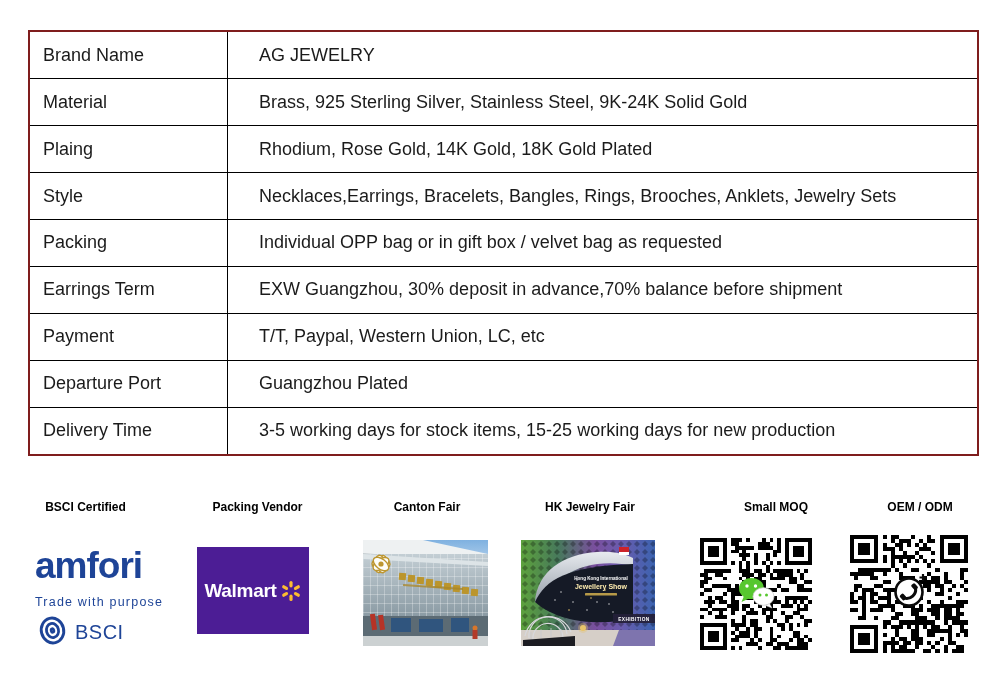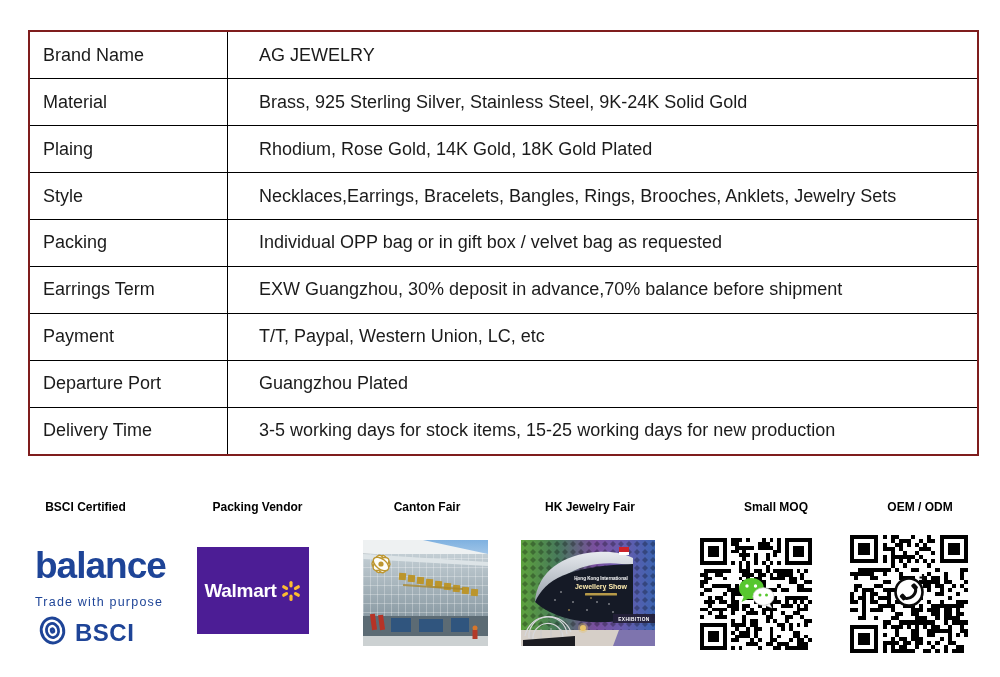--- a/index.html
+++ b/index.html
@@ -16,21 +16,21 @@
 
   
   .badge{position:absolute;top:497px;height:20px;font-size:12px;font-weight:bold;
          color:#000;text-align:center;line-height:20px;}
 
   
   .amfori{position:absolute;left:35px;top:549px;width:135px;height:102px;}
   .amfori .word{font-size:37px;font-weight:bold;letter-spacing:-1px;line-height:34px;}
   .amfori .tag{font-size:12.5px;letter-spacing:1.2px;margin-top:12px;}
   .amfori .row{display:flex;align-items:center;gap:7px;margin-top:5px;margin-left:2px;}
-  .amfori .bsci{font-size:24px;font-weight:bold;letter-spacing:.5px;}
+  .amfori .bsci{font-size:20px;font-weight:normal;letter-spacing:.5px;}
 
   .walmart{position:absolute;left:197px;top:547px;width:112px;height:87px;
            display:flex;align-items:center;justify-content:center;}
   .walmart .wtext{color:#fff;font-size:19px;font-weight:bold;letter-spacing:-.3px;}
 
   .photo{position:absolute;overflow:hidden;}
   .canton{left:363px;top:540px;width:125px;height:106px;}
   .hkfair{left:521px;top:540px;width:134px;height:106px;}
 
   .qr{position:absolute;background:#fff;}
@@ -86,21 +86,21 @@
   </table>
 
   <div class="badge" style="left:28px;width:115px;">BSCI Certified</div>
   <div class="badge" style="left:185px;width:145px;">Packing Vendor</div>
   <div class="badge" style="left:362px;width:130px;">Canton Fair</div>
   <div class="badge" style="left:520px;width:140px;">HK Jewelry Fair</div>
   <div class="badge" style="left:716px;width:120px;">Small MOQ</div>
   <div class="badge" style="left:858px;width:124px;">OEM / ODM</div>
 
   <div class="amfori" style="color:#1e4497;">
-    <div class="word">balance</div>
+    <div class="word">amfori</div>
     <div class="tag">Trade with purpose</div>
     <div class="row">
       <span>
         <svg width="31" height="33" viewBox="0 0 36 38">
           <g fill="none" stroke="#1e4497" transform="rotate(-14 18 19)">
             <ellipse cx="18" cy="19" rx="13" ry="14.5" stroke-width="3.4"></ellipse>
             <ellipse cx="18" cy="19" rx="7" ry="8.2" stroke-width="3.2"></ellipse>
             <ellipse cx="18" cy="19" rx="1.6" ry="2.2" stroke-width="3"></ellipse>
           </g>
         </svg>

